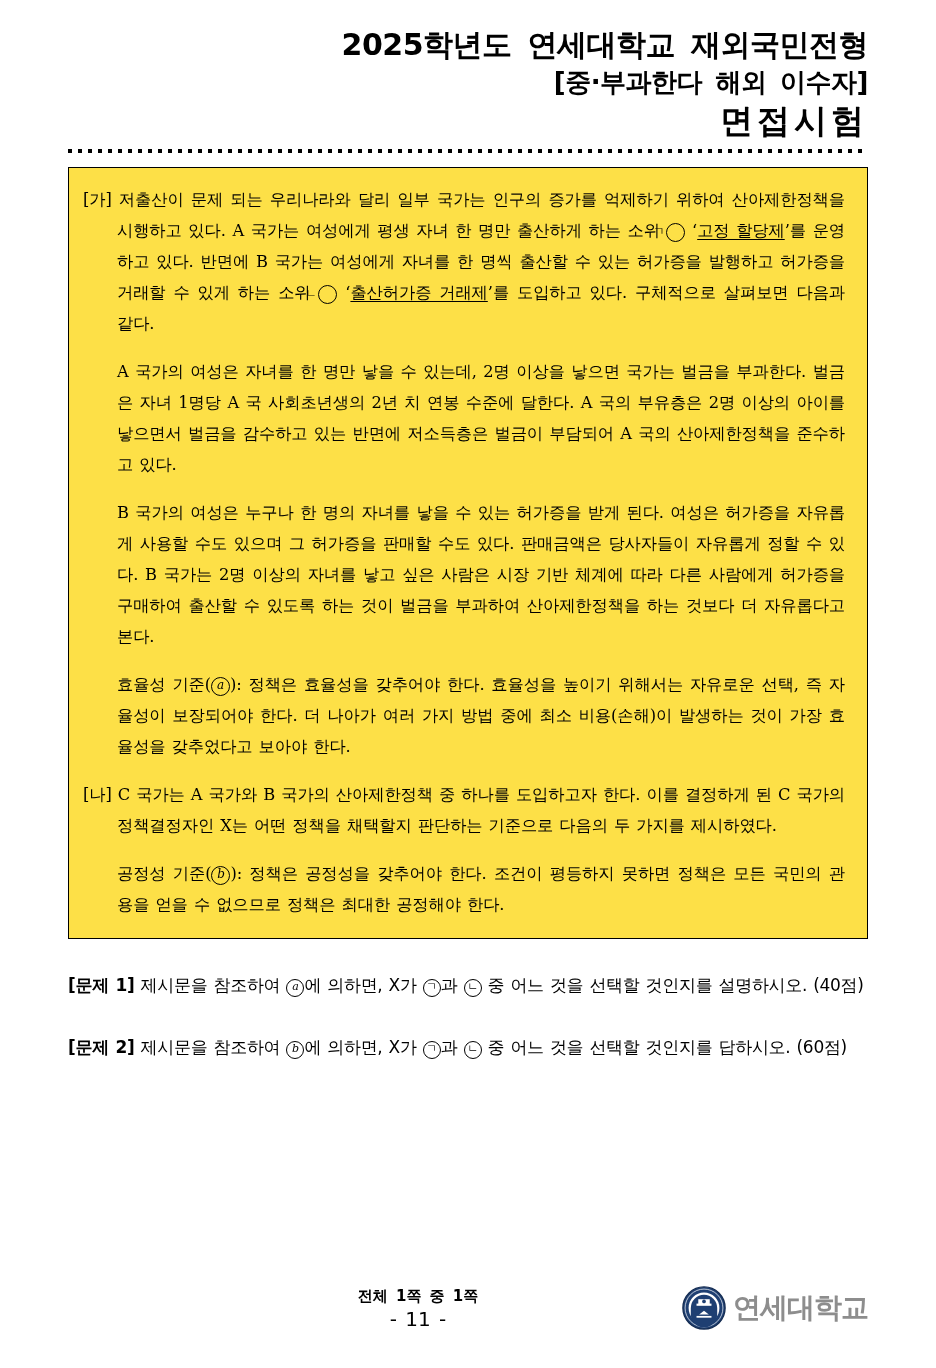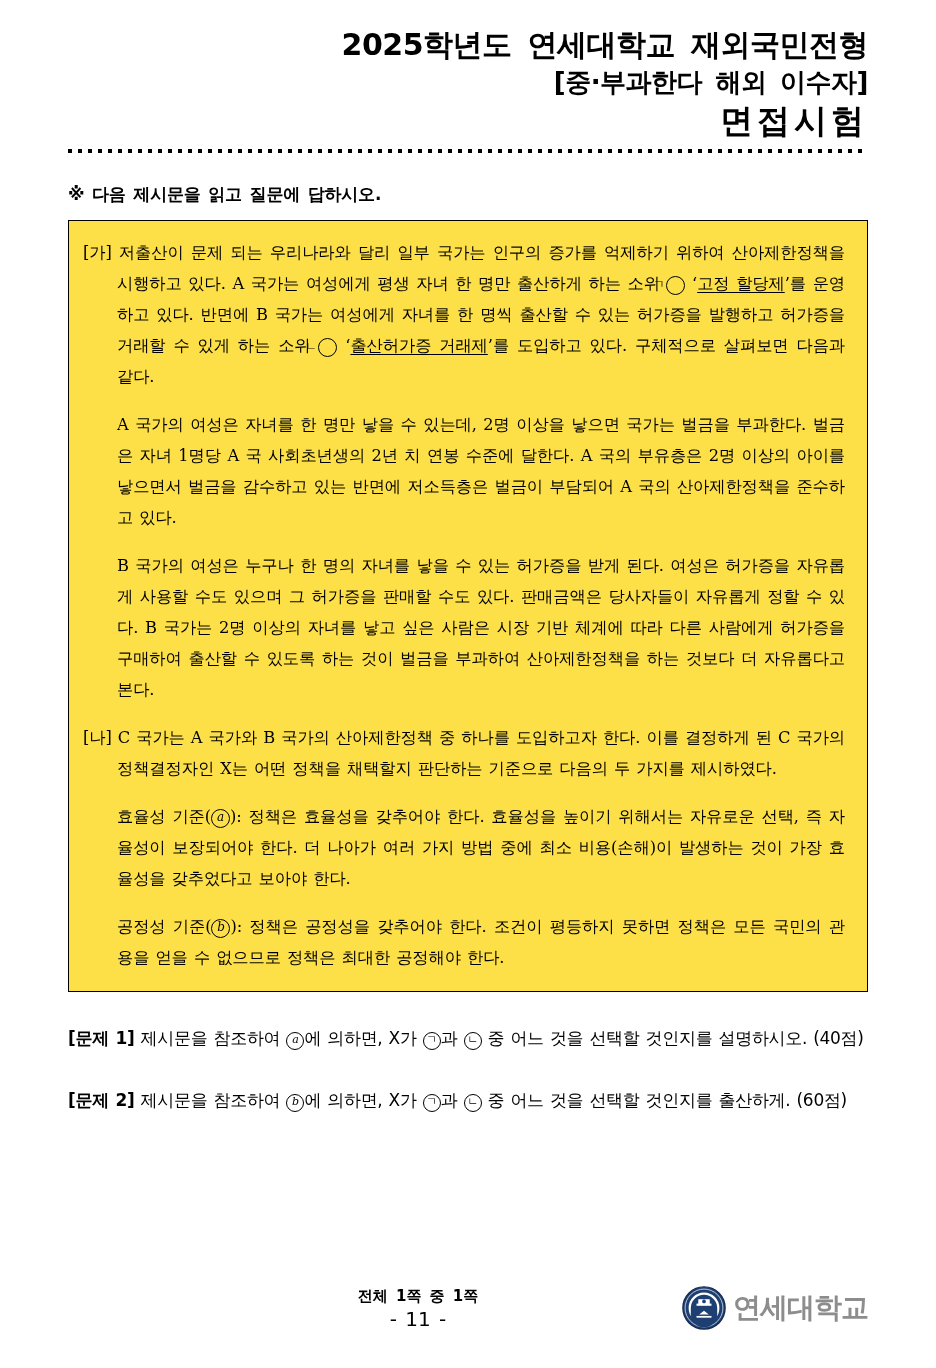--- a/index.html
+++ b/index.html
@@ -205,41 +205,40 @@
 
 <div class="page">
 
   <div class="doc-header">
     <div class="title-line title-line-1">2025학년도 연세대학교 재외국민전형</div>
     <div class="title-line title-line-2">[중·부과한다 해외 이수자]</div>
     <div class="title-line title-line-3">면접시험</div>
   </div>
   <div class="dotted-rule"></div>
 
-  <div class="instruction">※ 다음 제시문을 읽고 질문에 답하시오.</div>
 
   <div class="passage-box">
 
     <p class="para hanging"><span class="tag">[가]</span> <span>저출산이 문제 되는 우리나라와 달리 일부 국가는 인구의 증가를 억제하기 위하여 산아제한정책을 시행하고 있다. A 국가는 여성에게 평생 자녀 한 명만 출산하게 하는 소위 </span><span class="circ">ㄱ</span> ‘<u class="term">고정 할당제</u>’<span>를 운영하고 있다. 반면에 B 국가는 여성에게 자녀를 한 명씩 출산할 수 있는 허가증을 발행하고 허가증을 거래할 수 있게 하는 소위 </span><span class="circ">ㄴ</span> ‘<u class="term">출산허가증 거래제</u>’<span>를 도입하고 있다. 구체적으로 살펴보면 다음과 같다.</span></p>
 
     <p class="para indent">A 국가의 여성은 자녀를 한 명만 낳을 수 있는데, 2명 이상을 낳으면 국가는 벌금을 부과한다. 벌금은 자녀 1명당 A 국 사회초년생의 2년 치 연봉 수준에 달한다. A 국의 부유층은 2명 이상의 아이를 낳으면서 벌금을 감수하고 있는 반면에 저소득층은 벌금이 부담되어 A 국의 산아제한정책을 준수하고 있다.</p>
 
     <p class="para indent">B 국가의 여성은 누구나 한 명의 자녀를 낳을 수 있는 허가증을 받게 된다. 여성은 허가증을 자유롭게 사용할 수도 있으며 그 허가증을 판매할 수도 있다. 판매금액은 당사자들이 자유롭게 정할 수 있다. B 국가는 2명 이상의 자녀를 낳고 싶은 사람은 시장 기반 체계에 따라 다른 사람에게 허가증을 구매하여 출산할 수 있도록 하는 것이 벌금을 부과하여 산아제한정책을 하는 것보다 더 자유롭다고 본다.</p>
 
+    <p class="para indent"><span>효율성 기준(</span><span class="circ lat">a</span><span>): 정책은 효율성을 갖추어야 한다. 효율성을 높이기 위해서는 자유로운 선택, 즉 자율성이 보장되어야 한다. 더 나아가 여러 가지 방법 중에 최소 비용(손해)이 발생하는 것이 가장 효율성을 갖추었다고 보아야 한다.</span></p>
+
     <p class="para hanging"><span class="tag">[나]</span> <span>C 국가는 A 국가와 B 국가의 산아제한정책 중 하나를 도입하고자 한다. 이를 결정하게 된 C 국가의 정책결정자인 X는 어떤 정책을 채택할지 판단하는 기준으로 다음의 두 가지를 제시하였다.</span></p>
 
-    <p class="para indent"><span>효율성 기준(</span><span class="circ lat">a</span><span>): 정책은 효율성을 갖추어야 한다. 효율성을 높이기 위해서는 자유로운 선택, 즉 자율성이 보장되어야 한다. 더 나아가 여러 가지 방법 중에 최소 비용(손해)이 발생하는 것이 가장 효율성을 갖추었다고 보아야 한다.</span></p>
-
     <p class="para indent"><span>공정성 기준(</span><span class="circ lat">b</span><span>): 정책은 공정성을 갖추어야 한다. 조건이 평등하지 못하면 정책은 모든 국민의 관용을 얻을 수 없으므로 정책은 최대한 공정해야 한다.</span></p>
 
   </div>
 
   <div class="question"><span class="qlabel">[문제 1]</span><span> 제시문을 참조하여 </span><span class="circ lat">a</span><span>에 의하면, X가 </span><span class="circ">ㄱ</span><span>과 </span><span class="circ">ㄴ</span><span> 중 어느 것을 선택할 것인지를 설명하시오.  (40점)</span></div>
 
-  <div class="question"><span class="qlabel">[문제 2]</span><span> 제시문을 참조하여 </span><span class="circ lat">b</span><span>에 의하면, X가 </span><span class="circ">ㄱ</span><span>과 </span><span class="circ">ㄴ</span><span> 중 어느 것을 선택할 것인지를 출산하게.  (60점)</span></div>
+  <div class="question"><span class="qlabel">[문제 2]</span><span> 제시문을 참조하여 </span><span class="circ lat">b</span><span>에 의하면, X가 </span><span class="circ">ㄱ</span><span>과 </span><span class="circ">ㄴ</span><span> 중 어느 것을 선택할 것인지를 답하시오.  (60점)</span></div>
 
   <div class="footer">
     <div class="footer-center">
       <div class="page-of">전체 1쪽 중 1쪽</div>
       <div class="page-num">- 11 -</div>
     </div>
     <div class="brand">
       <svg width="44" height="44" viewBox="0 0 100 100">
         <circle cx="50" cy="50" r="48" fill="#1e3f72"></circle>
         <circle cx="50" cy="50" r="43" fill="none" stroke="#ffffff" stroke-width="1.6"></circle>

